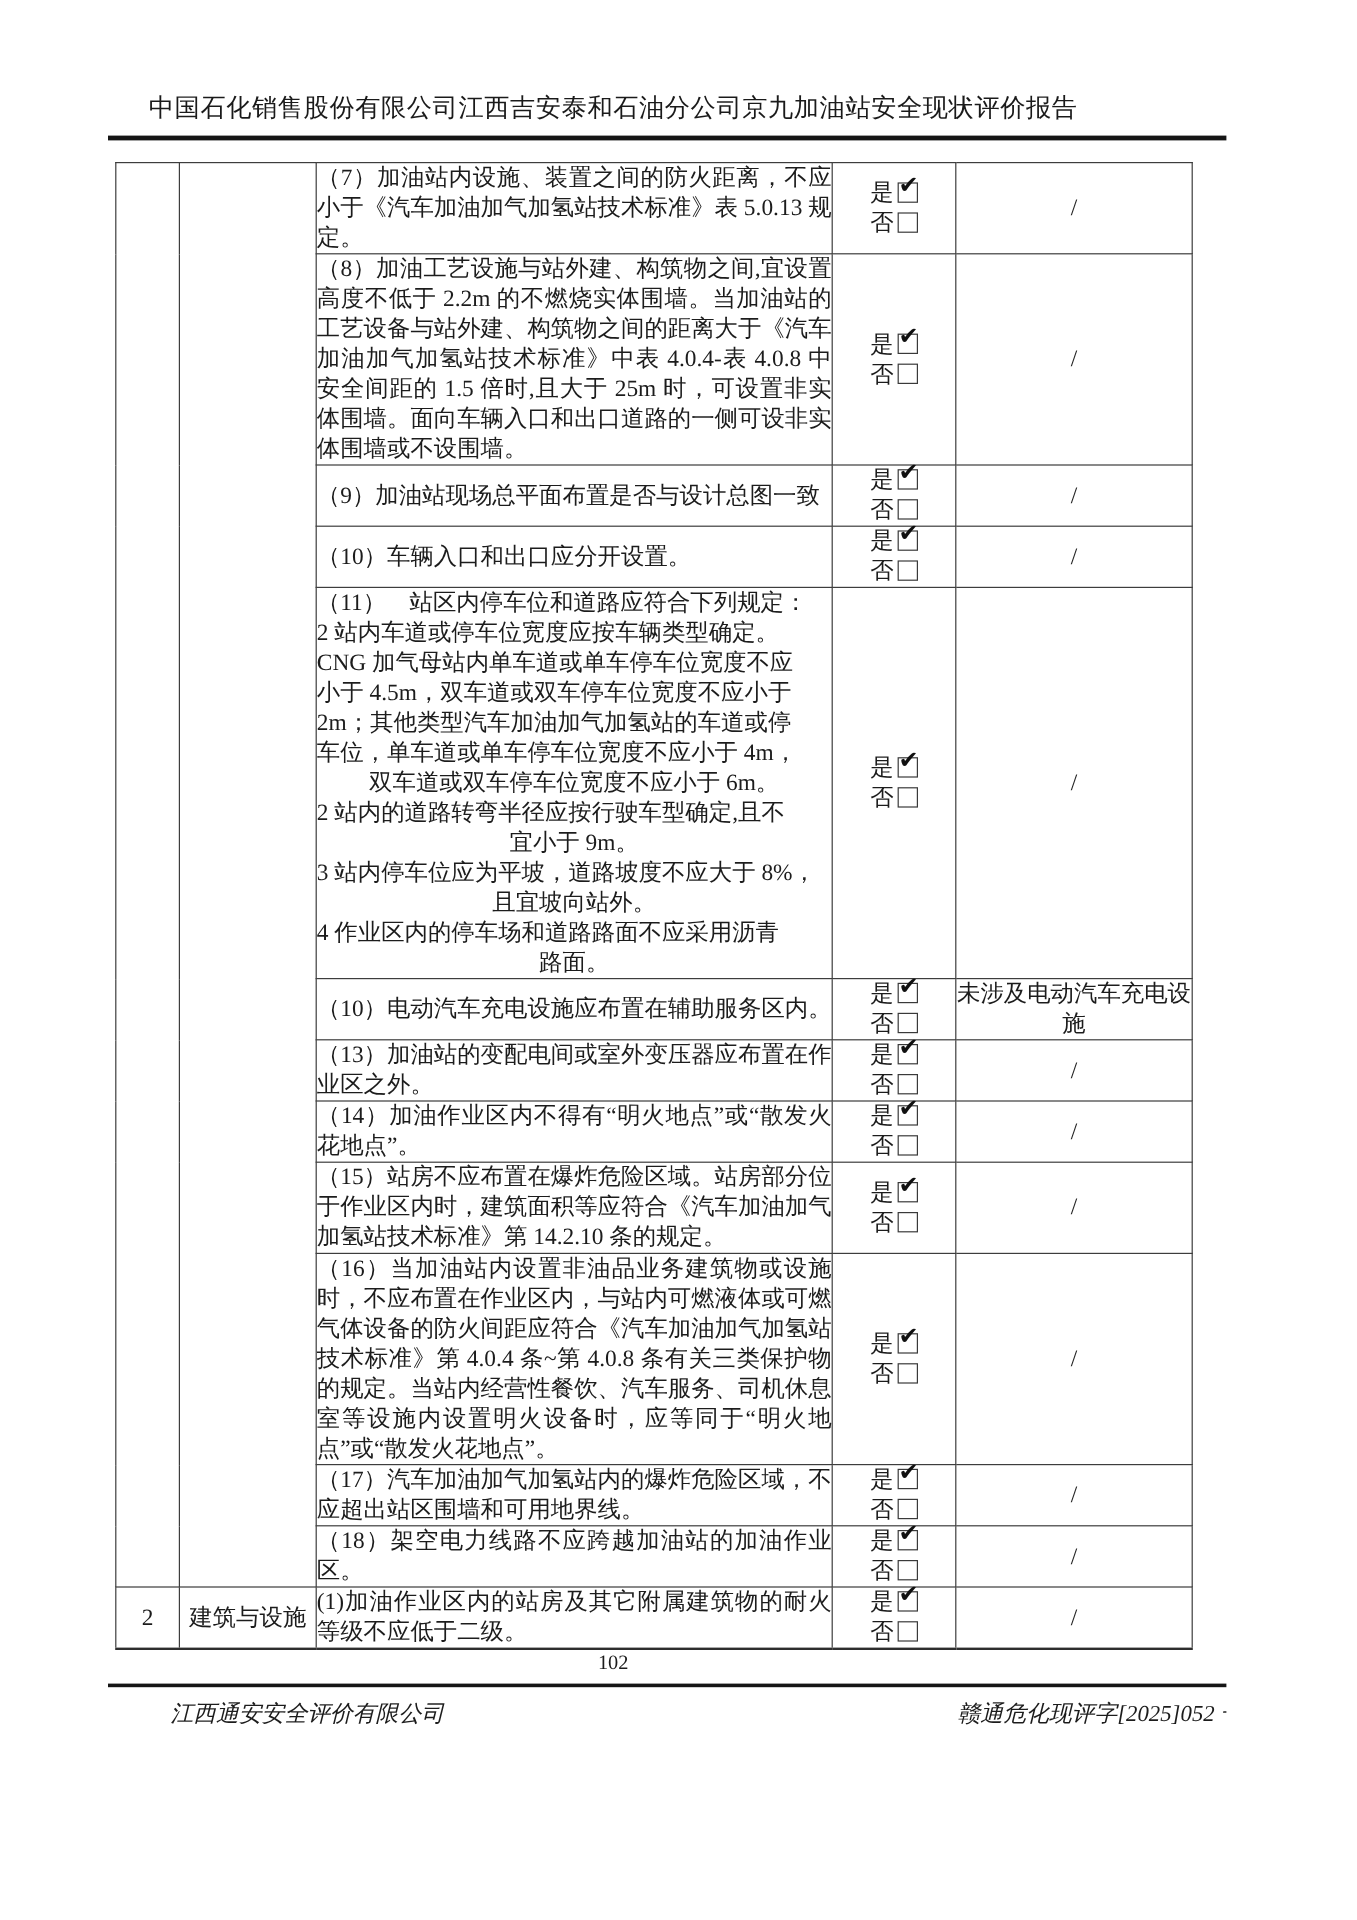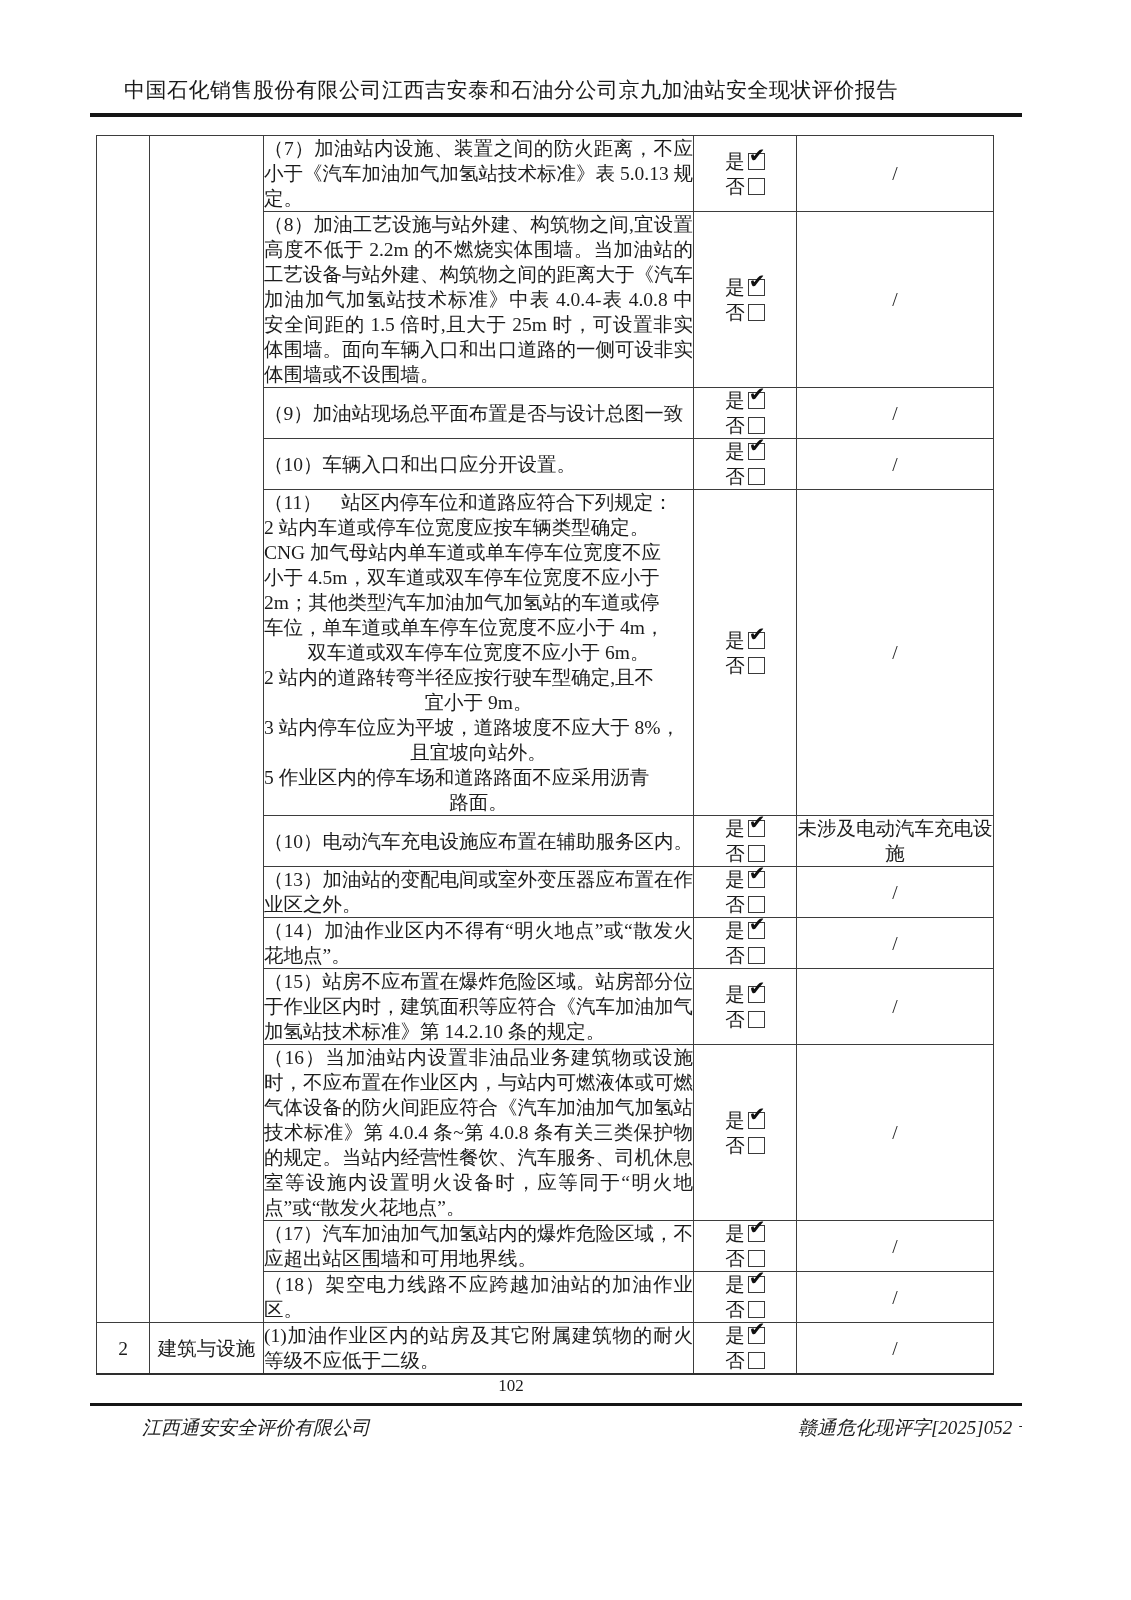--- a/index.html
+++ b/index.html
@@ -142,21 +142,21 @@
             <div class="ln-left">2 站内车道或停车位宽度应按车辆类型确定。</div>
             <div class="ln-left">CNG 加气母站内单车道或单车停车位宽度不应</div>
             <div class="ln-left">小于 4.5m，双车道或双车停车位宽度不应小于</div>
             <div class="ln-left">2m；其他类型汽车加油加气加氢站的车道或停</div>
             <div class="ln-left">车位，单车道或单车停车位宽度不应小于 4m，</div>
             <div class="ln-center">双车道或双车停车位宽度不应小于 6m。</div>
             <div class="ln-left">2 站内的道路转弯半径应按行驶车型确定,且不</div>
             <div class="ln-center">宜小于 9m。</div>
             <div class="ln-left">3 站内停车位应为平坡，道路坡度不应大于 8%，</div>
             <div class="ln-center">且宜坡向站外。</div>
-            <div class="ln-left">5 作业区内的停车场和道路路面不应采用沥青</div>
+            <div class="ln-left">4 作业区内的停车场和道路路面不应采用沥青</div>
             <div class="ln-center">路面。</div>
           </td>
           <td class="cell-check"><span class="cb-wrap"><div class="cb-line"><span>是</span><span class="cb-box"><span class="tick">✔</span></span></div><div class="cb-line"><span>否</span><span class="cb-box"></span></div></span></td>
           <td class="cell-remark">/</td>
         </tr>
         <tr>
           <td class="cell-content">
             <div class="ln-left">（10）电动汽车充电设施应布置在辅助服务区内。</div>
           </td>
           <td class="cell-check"><span class="cb-wrap"><div class="cb-line"><span>是</span><span class="cb-box"><span class="tick">✔</span></span></div><div class="cb-line"><span>否</span><span class="cb-box"></span></div></span></td>

